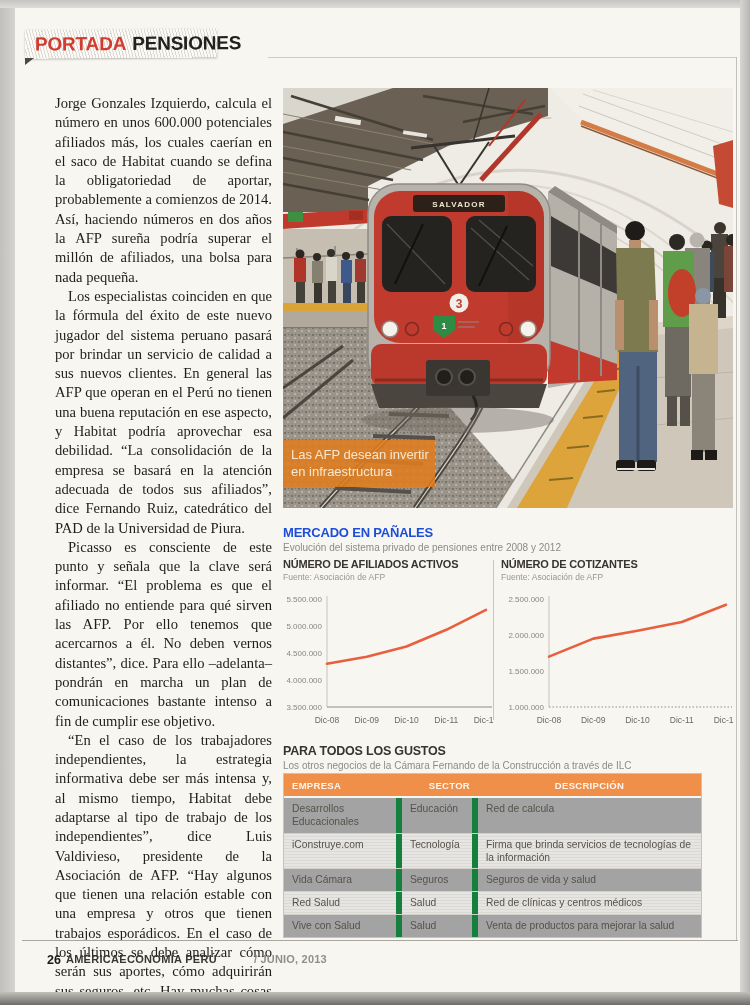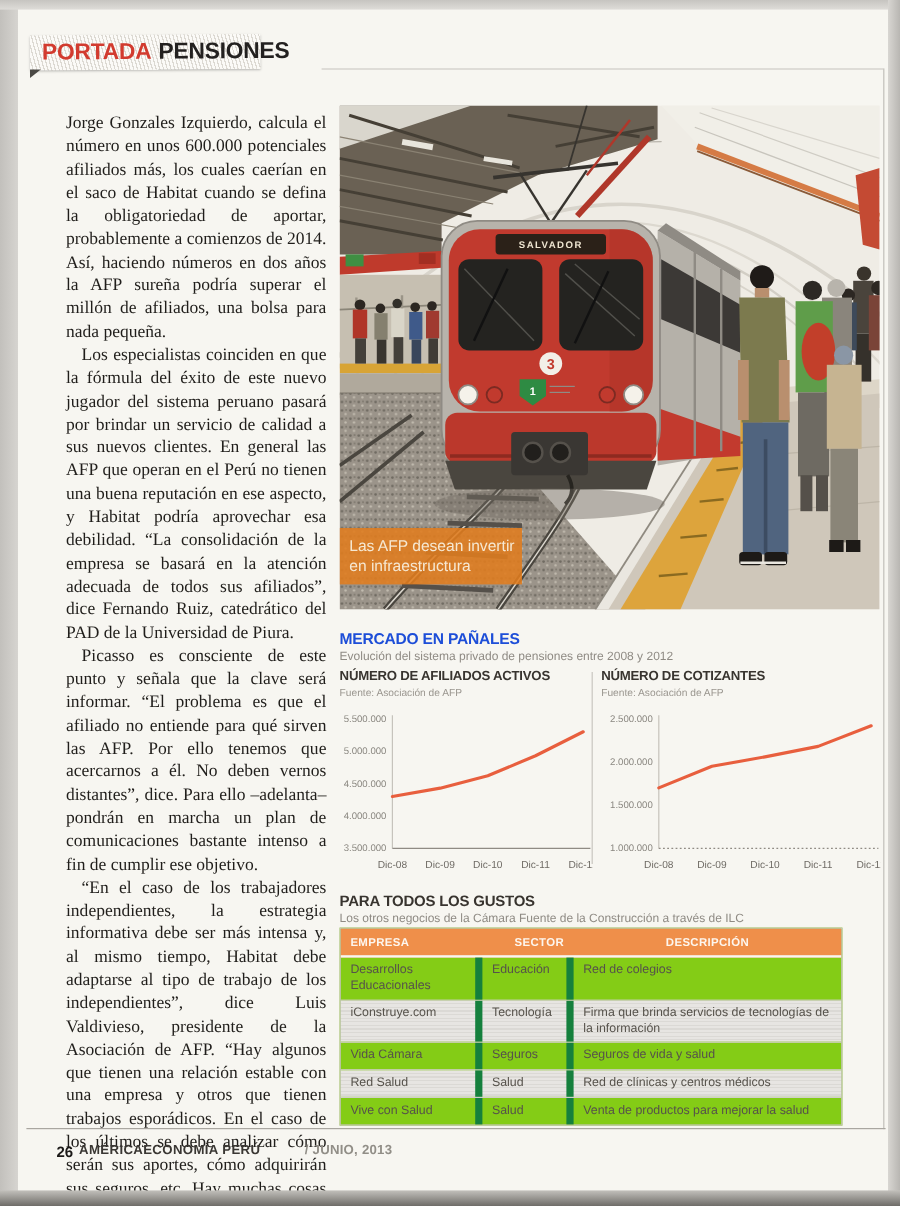--- a/index.html
+++ b/index.html
@@ -44,21 +44,21 @@
   .chart-title{font-size:11px;font-weight:800;color:#38342f;letter-spacing:-.2px;}
   .chart-source{font-size:8.5px;color:#9a968f;margin-top:2px;}
   .chart-svg{margin-top:11px;}
   .chart-svg .tick{font-family:"Liberation Sans",sans-serif;font-size:8px;fill:#8a8780;}
   .chart-svg .xlab{font-family:"Liberation Sans",sans-serif;font-size:8.5px;fill:#6e6a64;}
   .chart-divider{position:absolute;left:479px;top:553px;width:1px;height:160px;background:#c9c6c0;}
   
   .table-head{position:absolute;left:269px;top:737px;}
   .table-title{font-size:12.5px;font-weight:800;color:#38342f;letter-spacing:-.2px;}
   .table-sub{font-size:10px;color:#8f8b84;margin-top:2px;}
-  .ilc-table{position:absolute;left:269px;top:766px;width:417px;border:1px solid #c6c3bd;background:#84cc16;}
+  .ilc-table{position:absolute;left:269px;top:766px;width:417px;border:1px solid #c6c3bd;background:#a3a3a3;}
   .thead{display:grid;grid-template-columns:118px 76px 1fr;background:#ef8f4a;border-bottom:2px solid #f7f6f1;}
   .thcell{color:#fdf6ee;font-size:9.5px;font-weight:bold;letter-spacing:.3px;padding:6px 8px 5px;}
   .thcell.h1{text-align:right;}
   .thcell.h2{text-align:center;}
   .trow{display:grid;grid-template-columns:118px 76px 1fr;border-bottom:1px solid #d2cfc9;}
   .trow:last-child{border-bottom:none;}
   .trow.alt{background:repeating-linear-gradient(180deg,#e7e5e2 0px,#e7e5e2 2px,#dbd9d5 2px,#dbd9d5 3px);}
   .tcell{font-size:10.3px;color:#56524b;padding:5px 8px 4px;border-right:6px solid #15803d;line-height:1.25;}
   .tcell:last-child{border-right:none;}
   
@@ -367,33 +367,33 @@
           <text x="92.25" y="130" text-anchor="middle" class="xlab">Dic-09</text>
           <text x="136.5" y="130" text-anchor="middle" class="xlab">Dic-10</text>
           <text x="180.75" y="130" text-anchor="middle" class="xlab">Dic-11</text>
           <text x="225" y="130" text-anchor="middle" class="xlab">Dic-12</text>
           <polyline points="48.0,63.6 92.3,45.6 136.5,37.7 180.8,29.0 225.0,11.8" fill="none" stroke="#e85f3e" stroke-width="2.6" stroke-linecap="round" stroke-linejoin="round"></polyline>
         </svg>
     </div>
 
     <div class="table-head">
       <div class="table-title">PARA TODOS LOS GUSTOS</div>
-      <div class="table-sub">Los otros negocios de la Cámara Fuente de la Construcción a través de ILC</div>
+      <div class="table-sub">Los otros negocios de la Cámara Fernando de la Construcción a través de ILC</div>
     </div>
     <div class="ilc-table">
       <div class="thead">
         <div class="thcell h0">EMPRESA</div>
         <div class="thcell h1">SECTOR</div>
         <div class="thcell h2">DESCRIPCIÓN</div>
       </div>
       <div>
           <div class="trow">
             <div class="tcell">Desarrollos Educacionales</div>
             <div class="tcell">Educación</div>
-            <div class="tcell">Red de colegios</div>
+            <div class="tcell">Red de calcula</div>
           </div>
           <div class="trow alt">
             <div class="tcell">iConstruye.com</div>
             <div class="tcell">Tecnología</div>
             <div class="tcell">Firma que brinda servicios de tecnologías de la información</div>
           </div>
           <div class="trow">
             <div class="tcell">Vida Cámara</div>
             <div class="tcell">Seguros</div>
             <div class="tcell">Seguros de vida y salud</div>

